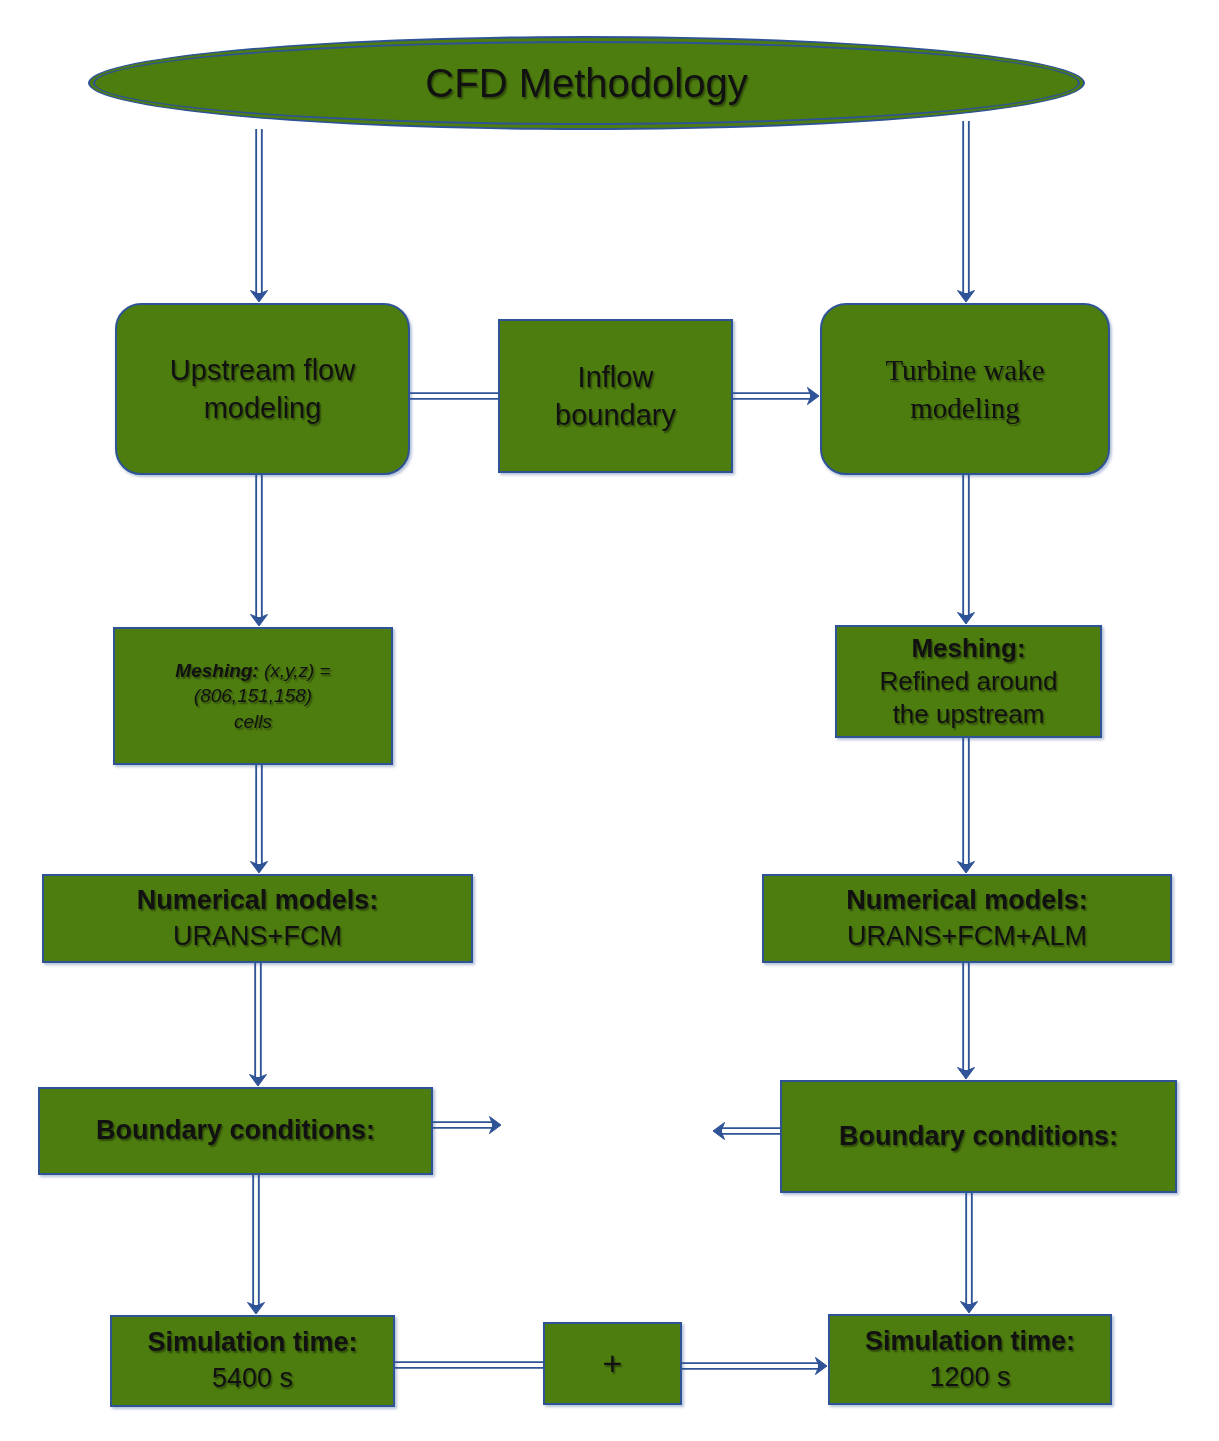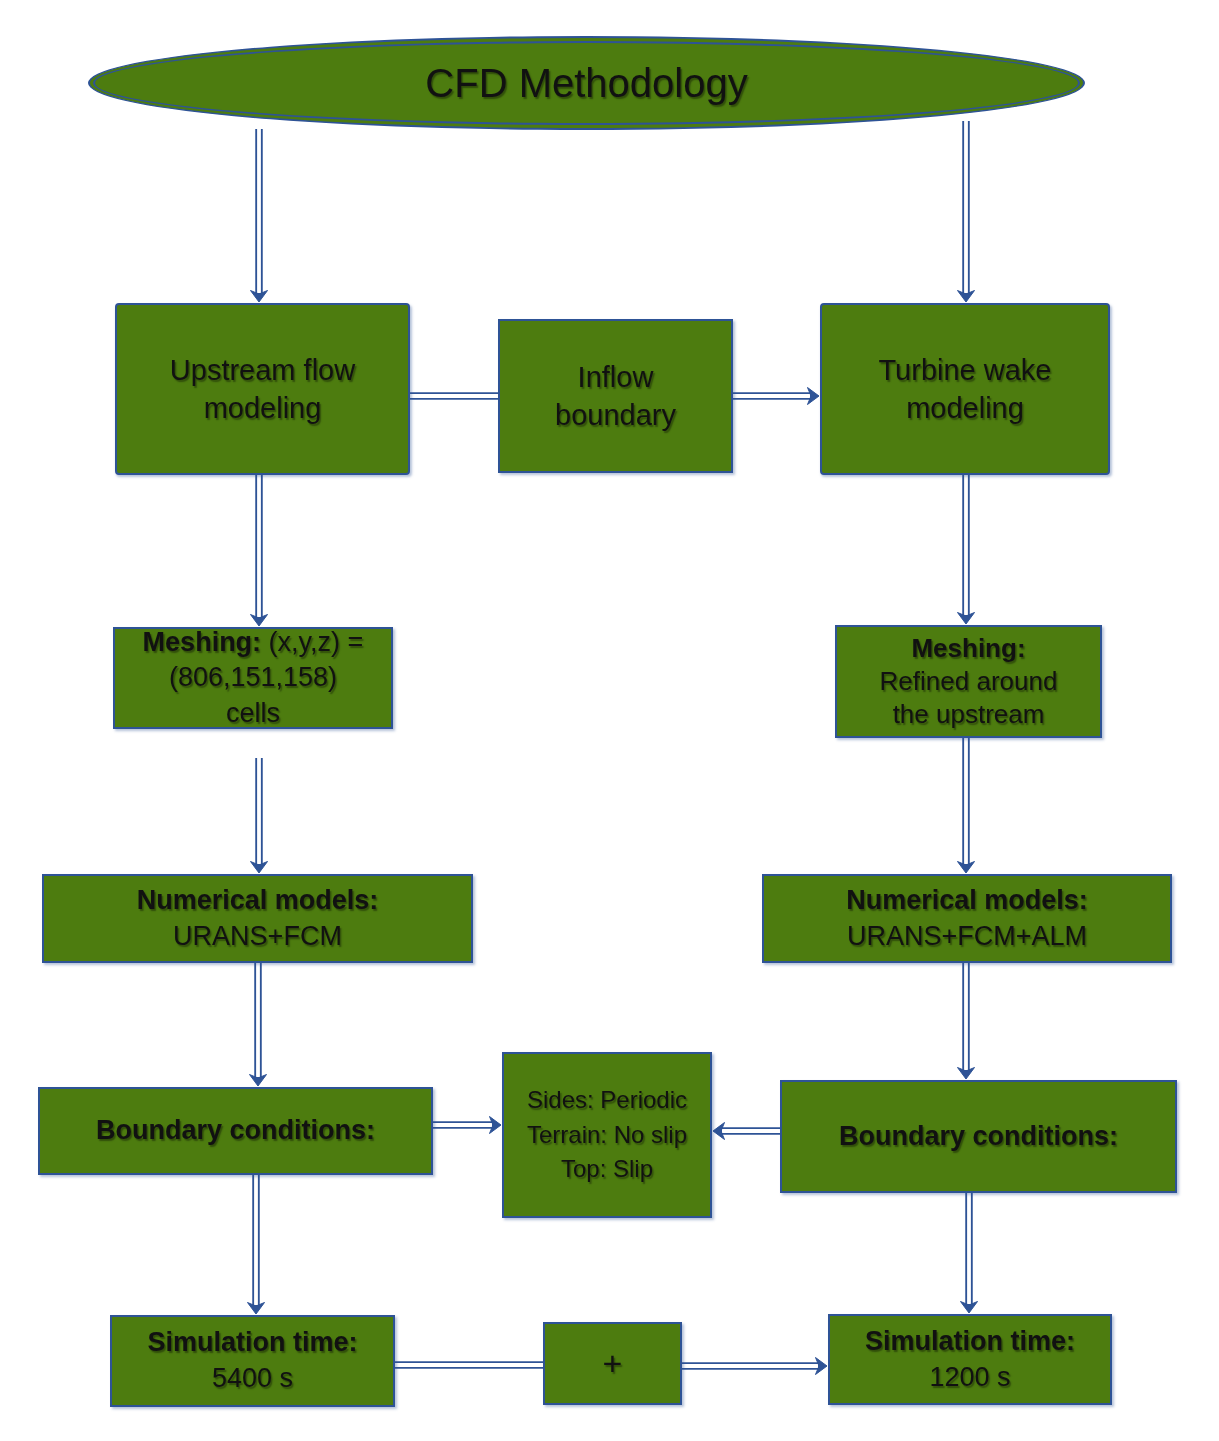--- a/index.html
+++ b/index.html
@@ -25,41 +25,41 @@
     position:absolute;
     display:flex;flex-direction:column;justify-content:center;align-items:center;
     text-align:center;
     border:2.5px solid var(--line);
     background:#4d7c0f;
     box-sizing:border-box;
     box-shadow:1.5px 2px 2.5px rgba(46,83,150,0.35);
     text-shadow:1.5px 1.5px 1.5px rgba(0,0,0,0.38);
     line-height:1.32;
   }
-  .rounded{border-radius:4px;}
+  .rounded{border-radius:26px;}
   .ellipse{
     border-radius:50%;
     border-width:2px;
     box-shadow:none;
   }
   .ellipse::before{
     content:"";
     position:absolute;inset:3px;
     border:2px solid var(--line);
     border-radius:50%;
     pointer-events:none;
   }
   .b{font-weight:700;}
 
   
   #n-root     {left:88px;  top:36px;   width:997px; height:94px;  font-size:40px;}
   #n-upstream {left:115px; top:303px;  width:295px; height:172px; font-size:29px;}
   #n-inflow   {left:498px; top:319px;  width:235px; height:154px; font-size:29px;}
-  #n-turbine  {left:820px; top:303px;  width:290px; height:172px; font-size:29px;}
-  #n-mesh-l   {left:113px; top:627px;  width:280px; height:102px; font-size:27px;}
+  #n-turbine  {left:820px; top:303px;  width:290px; height:172px; font-size:29px;font-family:Liberation Serif, serif;}
+  #n-mesh-l   {left:113px; top:627px;  width:280px; height:138px; font-size:19px;font-style:italic;}
   #n-mesh-r   {left:835px; top:625px;  width:267px; height:113px; font-size:26px; line-height:1.28;}
   #n-num-l    {left:42px;  top:874px;  width:431px; height:89px;  font-size:27px;}
   #n-num-r    {left:762px; top:874px;  width:410px; height:89px;  font-size:27px;}
   #n-bc-l     {left:38px;  top:1087px; width:395px; height:88px;  font-size:27px;}
   #n-bc-m     {left:502px; top:1052px; width:210px; height:166px; font-size:24px; line-height:1.45;}
   #n-bc-r     {left:780px; top:1080px; width:397px; height:113px; font-size:27px;}
   #n-sim-l    {left:110px; top:1315px; width:285px; height:92px;  font-size:27px;}
   #n-plus     {left:543px; top:1322px; width:139px; height:83px;  font-size:34px;}
   #n-sim-r    {left:828px; top:1314px; width:284px; height:91px;  font-size:27px;}
 </style>
@@ -189,25 +189,20 @@
 
   <div id="n-num-r" class="node">
     <div class="ln b">Numerical models:</div>
     <div class="ln">URANS+FCM+ALM</div>
   </div>
 
   <div id="n-bc-l" class="node">
     <div class="ln b">Boundary conditions:</div>
   </div>
 
-  <div id="n-bc-m" class="node">
-    <div class="ln">Sides: Periodic</div>
-    <div class="ln">Terrain: No slip</div>
-    <div class="ln">Top: Slip</div>
-  </div>
 
   <div id="n-bc-r" class="node">
     <div class="ln b">Boundary conditions:</div>
   </div>
 
   <div id="n-sim-l" class="node">
     <div class="ln b">Simulation time:</div>
     <div class="ln">5400 s</div>
   </div>
 

